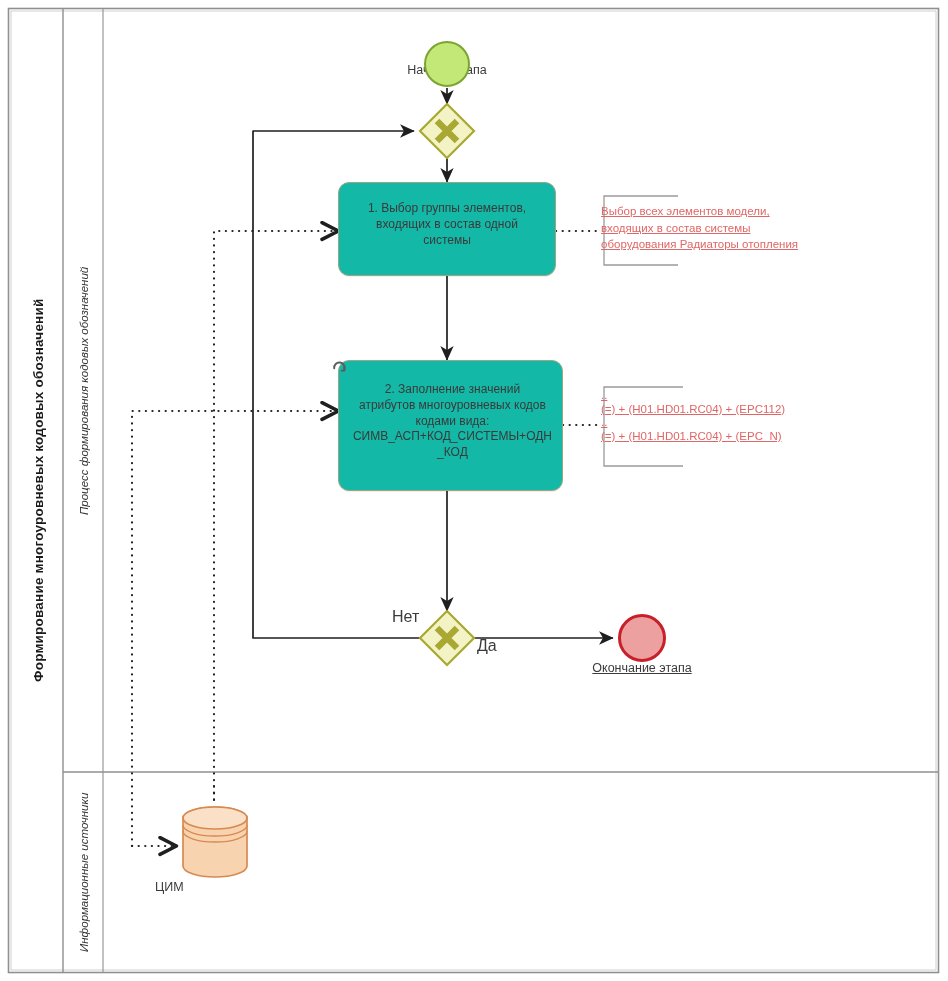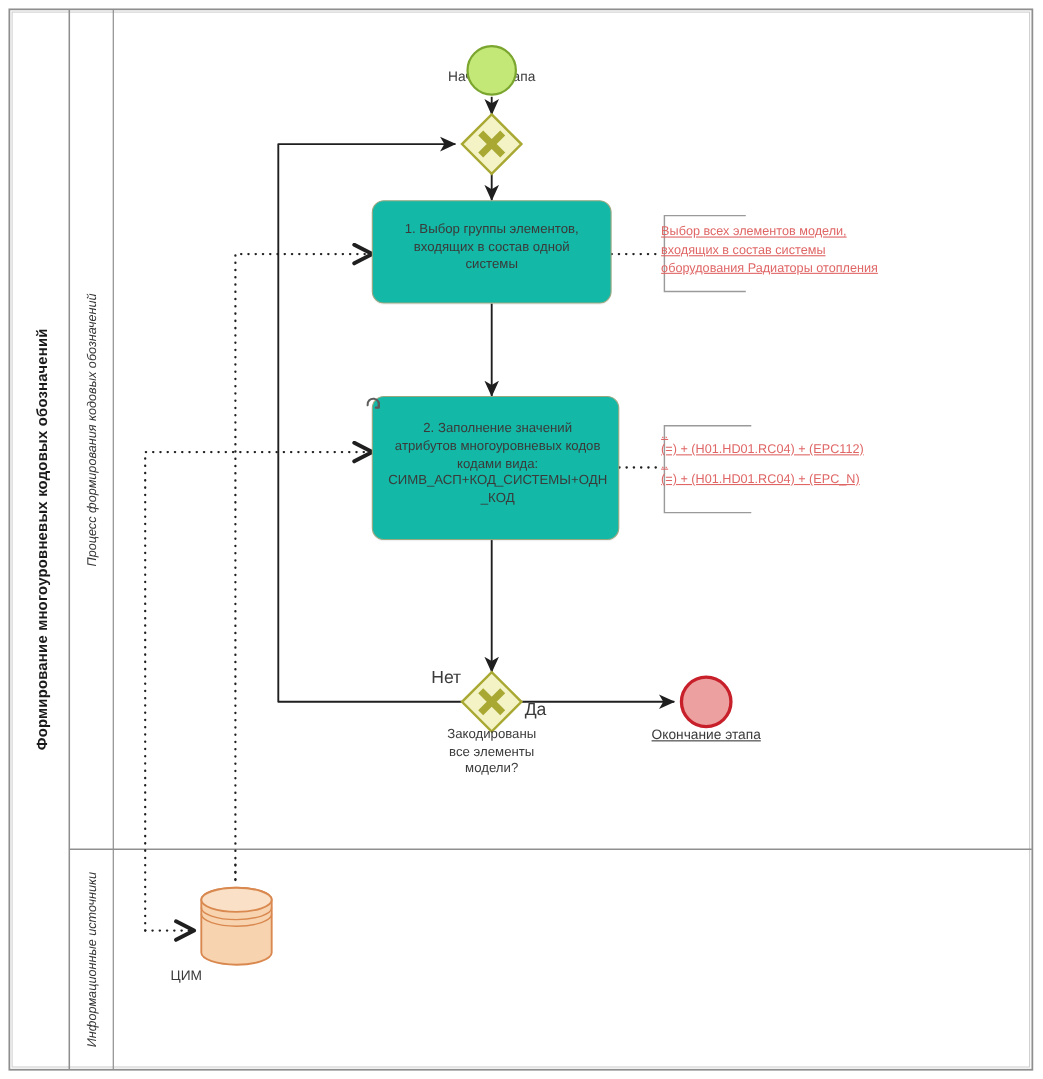--- a/index.html
+++ b/index.html
@@ -153,23 +153,20 @@
 _КОД</div>
     <svg class="loopicon" viewBox="0 0 16 16">
       <path d="M13,9 A5.2,5.2 0 1 0 3.2,7.4" fill="none" stroke="#5c5c5c" stroke-width="1.9" stroke-linecap="round"></path>
       <path d="M13.4,5.4 L13.4,9.6 L10.6,9.6" fill="none" stroke="#5c5c5c" stroke-width="1.9" stroke-linecap="round" stroke-linejoin="round"></path>
     </svg>
   </div>
 
   <div class="flowlbl" style="left:392px;top:608px;">Нет</div>
   <div class="flowlbl" style="left:477px;top:608px;margin-top:29px;">Да</div>
 
-  <div class="lbl" style="left:387px;top:660px;width:120px;font-size:12px;white-space:pre-line;">Закодированы
-все элементы
-модели?</div>
 
   <div class="store-label" style="left:155px;top:880px;">ЦИМ</div>
 
   <div class="anno" style="left:601px;top:203px;width:290px;">Выбор всех элементов модели,
 входящих в состав системы
 оборудования Радиаторы отопления</div>
 
   <div class="anno" style="left:601px;top:389px;width:290px;line-height:1.18;">..
 (=) + (H01.HD01.RC04) + (EPC112)
 ..

